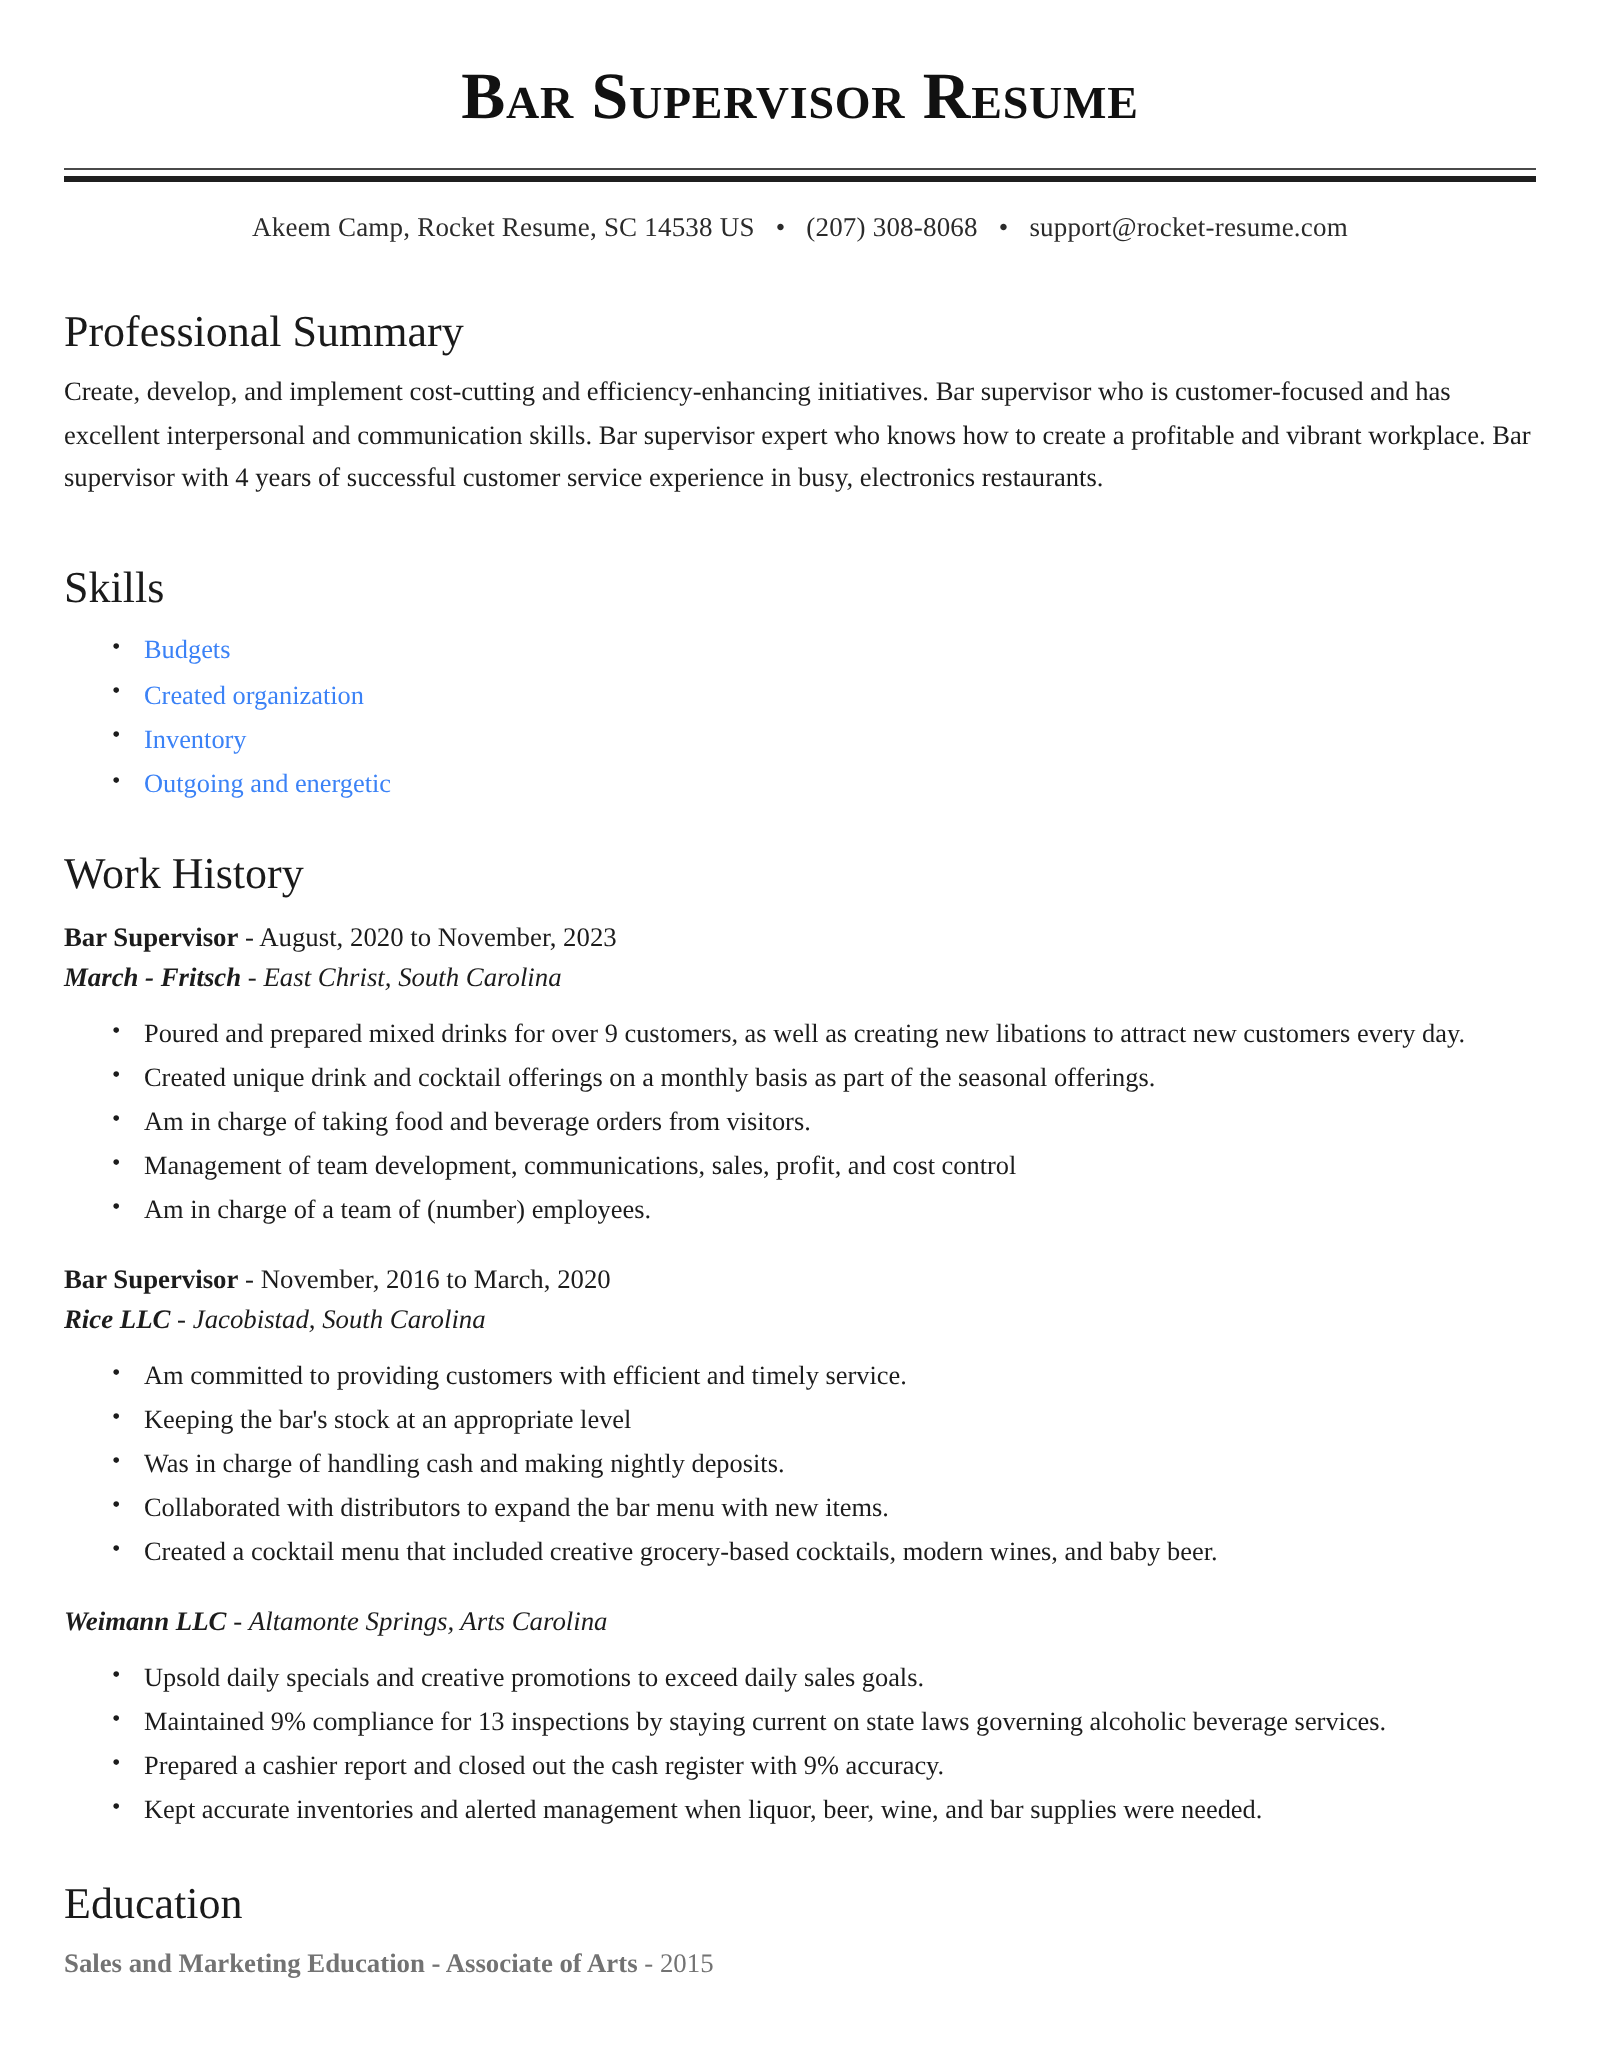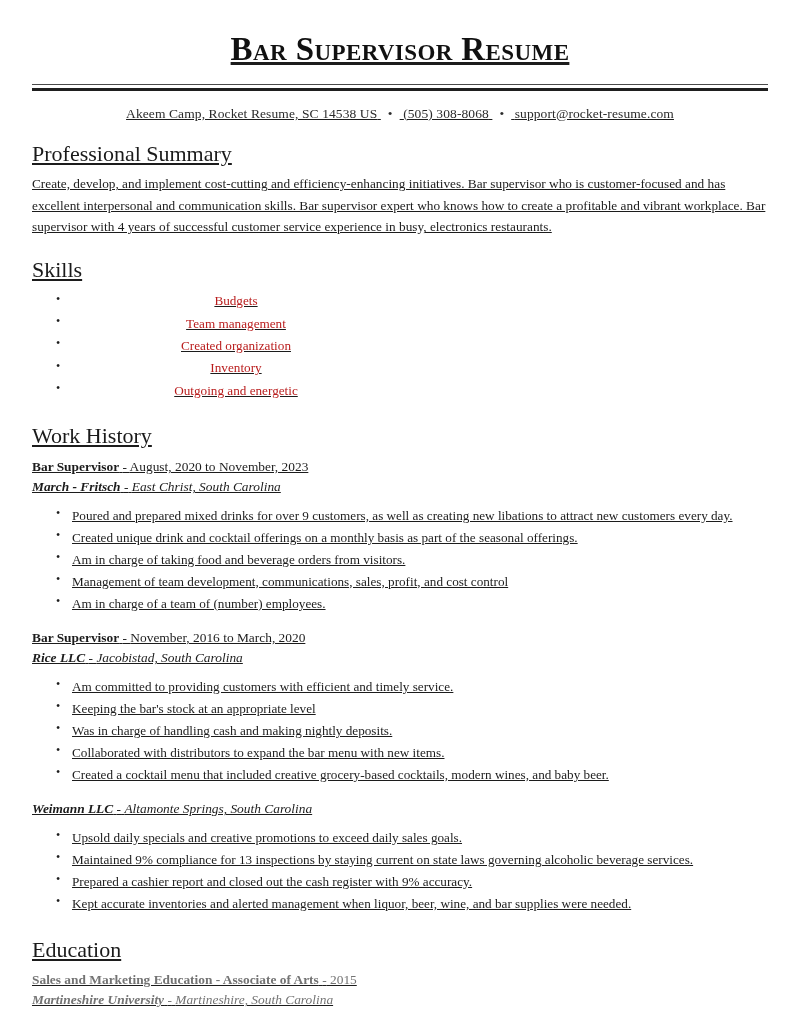--- a/index.html
+++ b/index.html
@@ -14,21 +14,20 @@
     color: #1c1c1c;
     -webkit-font-smoothing: antialiased;
   }
   .page {
     width: 800px;
     height: 1035px;
     box-sizing: border-box;
     padding: 0 32px;
     background: #ffffff;
     position: relative;
-    text-decoration: underline;
   }
 
   
   .doc-title {
     text-align: center;
     font-family: "Liberation Serif", "DejaVu Serif", serif;
     font-variant: small-caps;
     font-weight: 700;
     font-size: 33px;
     letter-spacing: 0.4px;
@@ -59,21 +58,21 @@
     letter-spacing: 0.1px;
   }
   .contact-sep {
     display: inline-block;
     padding: 0 7px;
     color: #2b2b2b;
   }
 
   
   .section {
-    margin-top: 18px;
+    margin-top: 30px;
   }
   .section-title {
     font-size: 22px;
     font-weight: 400;
     color: #1a1a1a;
     margin: 0 0 6px 0;
     line-height: 1.25;
   }
   .summary-text {
     font-size: 13.3px;
@@ -95,22 +94,21 @@
   .skills-col ul {
     margin: 0;
     padding-left: 40px;
     list-style: none;
   }
   .skills-col li {
     font-size: 13.2px;
     line-height: 1.0;
     padding: 4.6px 0;
     position: relative;
-    color: #b91c1c;
-    text-align: center;
+    color: #3b82f6;
   }
   .skills-col li::before {
     content: "\2022";
     position: absolute;
     left: -16px;
     top: 3px;
     font-size: 12px;
     color: #1c1c1c;
     line-height: 1;
   }
@@ -209,37 +207,36 @@
 
   <div class="rule-group">
     <div class="rule-thin"></div>
     <div class="rule-gap"></div>
     <div class="rule-thick"></div>
   </div>
 
   <div class="contact-line">
     <span>Akeem Camp, Rocket Resume, SC 14538 US</span>
     <span class="contact-sep">•</span>
-    <span>(505) 308-8068</span>
+    <span>(207) 308-8068</span>
     <span class="contact-sep">•</span>
     <span>support@rocket-resume.com</span>
   </div>
 
   <div class="section" id="summary-section">
     <h2 class="section-title">Professional Summary</h2>
     <p class="summary-text">Create, develop, and implement cost-cutting and efficiency-enhancing initiatives. Bar supervisor who is customer-focused and has excellent interpersonal and communication skills. Bar supervisor expert who knows how to create a profitable and vibrant workplace. Bar supervisor with 4 years of successful customer service experience in busy, electronics restaurants.</p>
   </div>
 
   <div class="section" id="skills-section">
     <h2 class="section-title">Skills</h2>
     <div class="skills-wrap">
       <div class="skills-col">
         <ul>
           <li>Budgets</li>
-          <li>Team management</li>
           <li>Created organization</li>
           <li>Inventory</li>
           <li>Outgoing and energetic</li>
         </ul>
       </div>
     </div>
   </div>
 
   <div class="section" id="work-history-section">
     <h2 class="section-title">Work History</h2>
@@ -281,42 +278,37 @@
         <li>Was in charge of handling cash and making nightly deposits.</li>
         <li>Collaborated with distributors to expand the bar menu with new items.</li>
         <li>Created a cocktail menu that included creative grocery-based cocktails, modern wines, and baby beer.</li>
       </ul>
     </div>
 
     <div class="job">
       <div class="job-line">
         <span class="job-company">Weimann LLC</span>
         <span class="dash">-</span>
-        <span class="job-location">Altamonte Springs, South Carolina</span>
+        <span class="job-location">Altamonte Springs, Arts Carolina</span>
       </div>
       <ul>
         <li>Upsold daily specials and creative promotions to exceed daily sales goals.</li>
         <li>Maintained 9% compliance for 13 inspections by staying current on state laws governing alcoholic beverage services.</li>
         <li>Prepared a cashier report and closed out the cash register with 9% accuracy.</li>
         <li>Kept accurate inventories and alerted management when liquor, beer, wine, and bar supplies were needed.</li>
       </ul>
     </div>
   </div>
 
   <div class="section" id="education-section">
     <h2 class="section-title">Education</h2>
 
     <div class="edu-entry">
       <div class="edu-line">
         <span class="edu-program">Sales and Marketing Education - Associate of Arts</span>
         <span class="dash">-</span>
         <span class="edu-year">2015</span>
       </div>
-      <div class="edu-line">
-        <span class="edu-school">Martineshire University</span>
-        <span class="dash">-</span>
-        <span class="edu-location">Martineshire, South Carolina</span>
-      </div>
     </div>
 
   </div>
 
 </div>
 
 </body></html>

